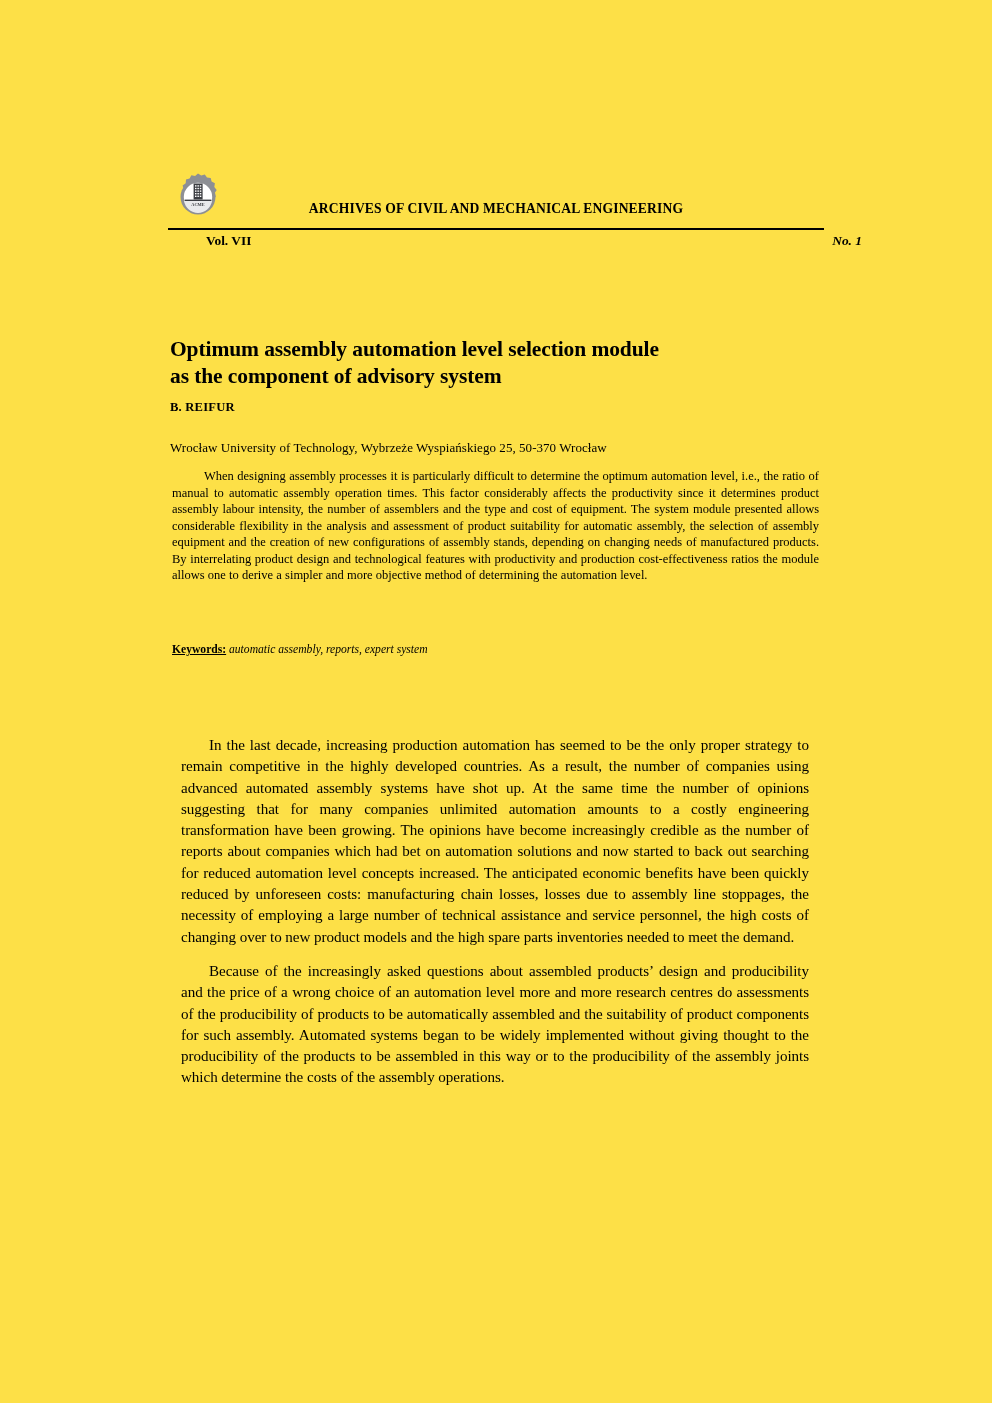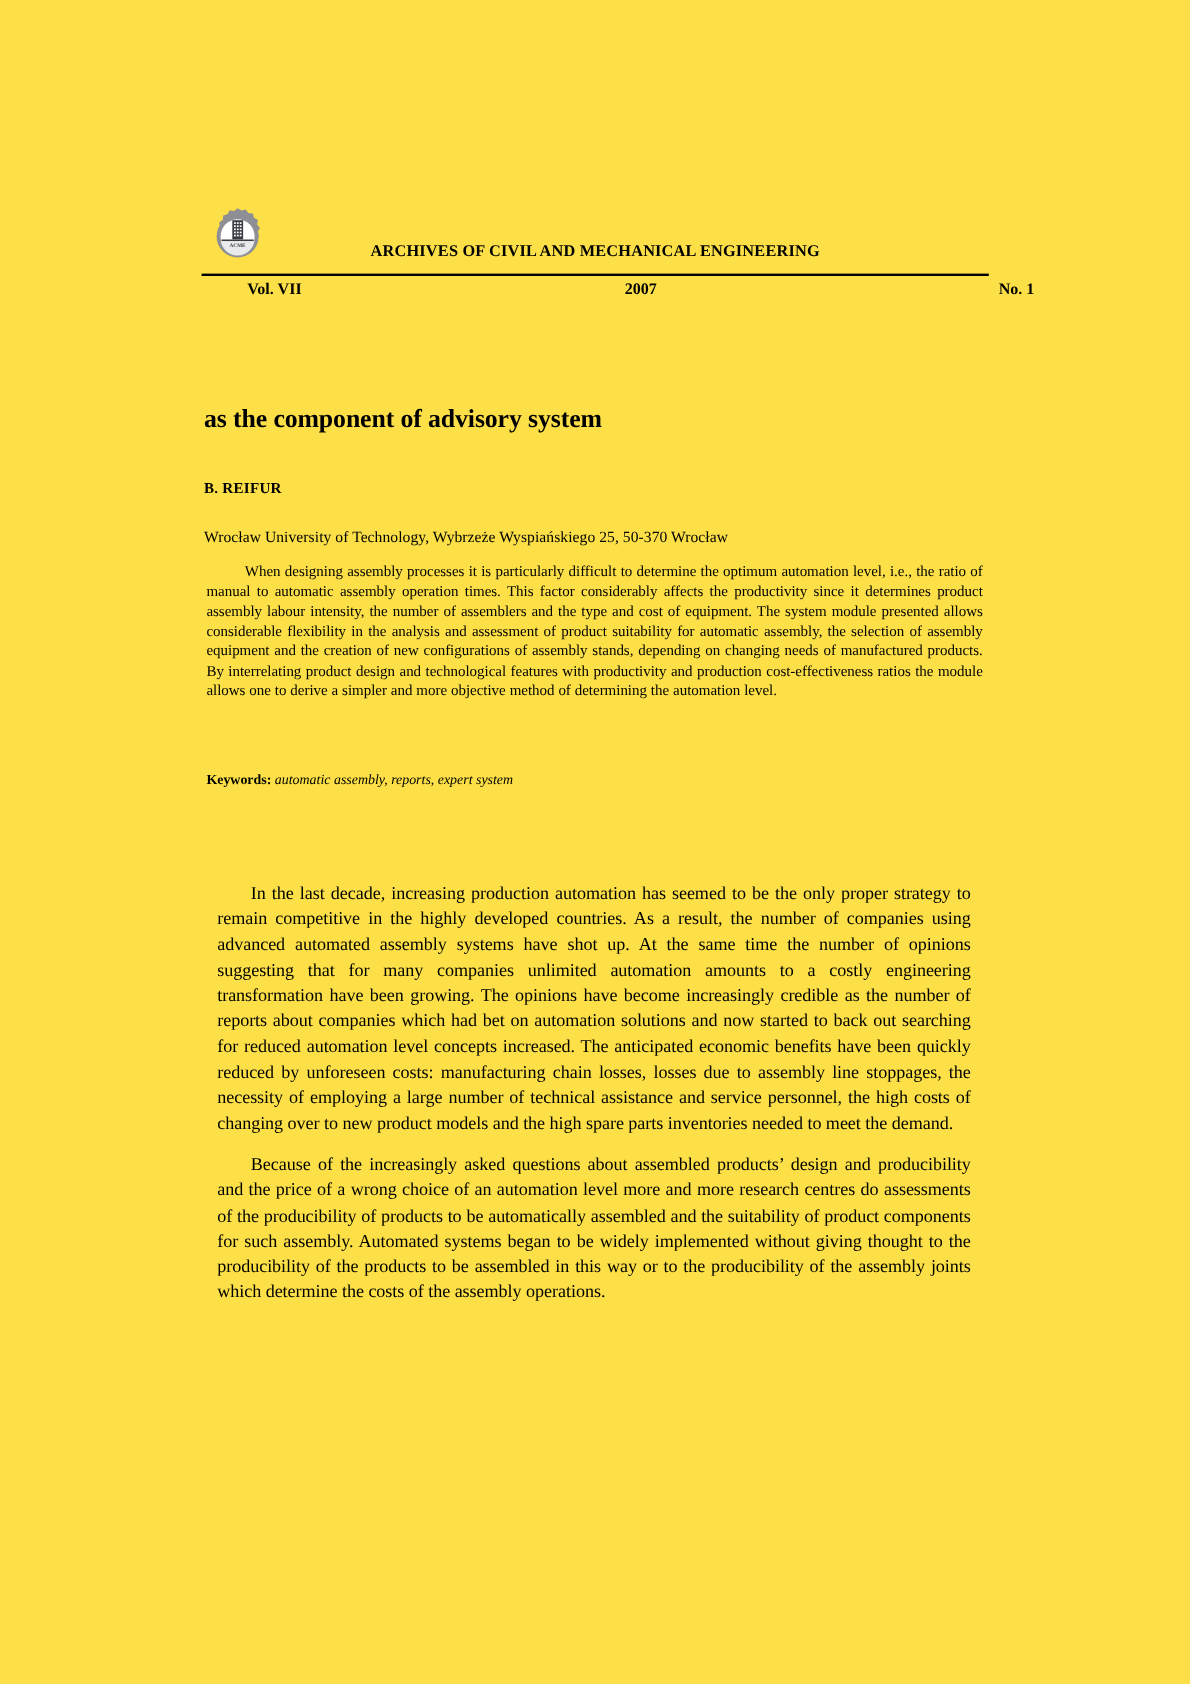--- a/index.html
+++ b/index.html
@@ -78,20 +78,21 @@
     position: absolute;
     left: 0;
     top: 0;
     width: 656px;
     text-align: center;
   }
   .volume-row .issue {
     position: absolute;
     right: 0;
     top: 0;
+    font-style: italic;
   }
 
   
   .doc-title {
     position: absolute;
     left: 170px;
     top: 322px;
     width: 660px;
     font-weight: bold;
     font-size: 21.5px;
@@ -130,21 +131,21 @@
     word-spacing: 0.15px;
   }
 
   .keywords {
     position: absolute;
     left: 172px;
     top: 643px;
     width: 647px;
     font-size: 11.6px;
   }
-  .keywords .kw-label { font-weight: bold; }
+  .keywords .kw-label { font-weight: bold; text-decoration: underline; }
   .keywords .kw-list { font-style: italic; }
 
   
   .section-heading {
     position: absolute;
     left: 170px;
     top: 678px;
     width: 650px;
     font-weight: bold;
     font-size: 16.4px;
@@ -212,25 +213,25 @@
       </svg>
     </span>
 
     <div class="journal-title">ARCHIVES OF CIVIL AND MECHANICAL ENGINEERING</div>
   </div>
 
   <div class="rule"></div>
 
   <div class="volume-row">
     <span class="vol">Vol. VII</span>
-    <span class="year">2007</span>
     <span class="issue">No. 1</span>
   </div>
 
   <h1 class="doc-title">
+    <span class="line1">Optimum assembly automation level selection module</span>
     <span class="line2">as the component of advisory system</span>
   </h1>
 
   <div class="author">B. REIFUR</div>
   <div class="affiliation">Wrocław University of Technology, Wybrzeże Wyspiańskiego 25, 50-370 Wrocław</div>
 
   <div class="abstract">When designing assembly processes it is particularly difficult to determine the optimum automation level, i.e., the ratio of manual to automatic assembly operation times. This factor considerably affects the productivity since it determines product assembly labour intensity, the number of assemblers and the type and cost of equipment. The system module presented allows considerable flexibility in the analysis and assessment of product suitability for automatic assembly, the selection of assembly equipment and the creation of new configurations of assembly stands, depending on changing needs of manufactured products. By interrelating product design and technological features with productivity and production cost-effectiveness ratios the module allows one to derive a simpler and more objective method of determining the automation level.</div>
 
   <div class="keywords">
     <span class="kw-label">Keywords:</span>

